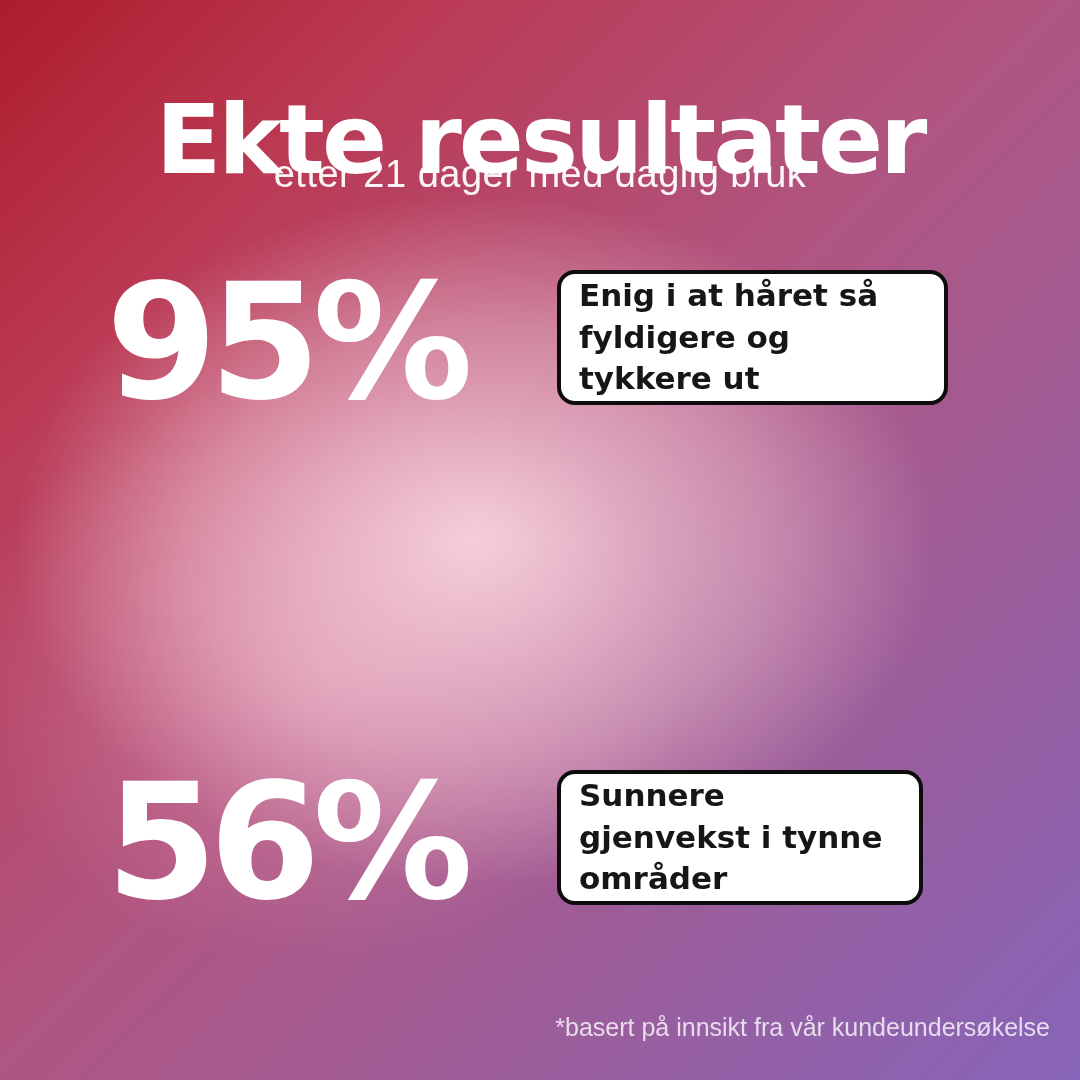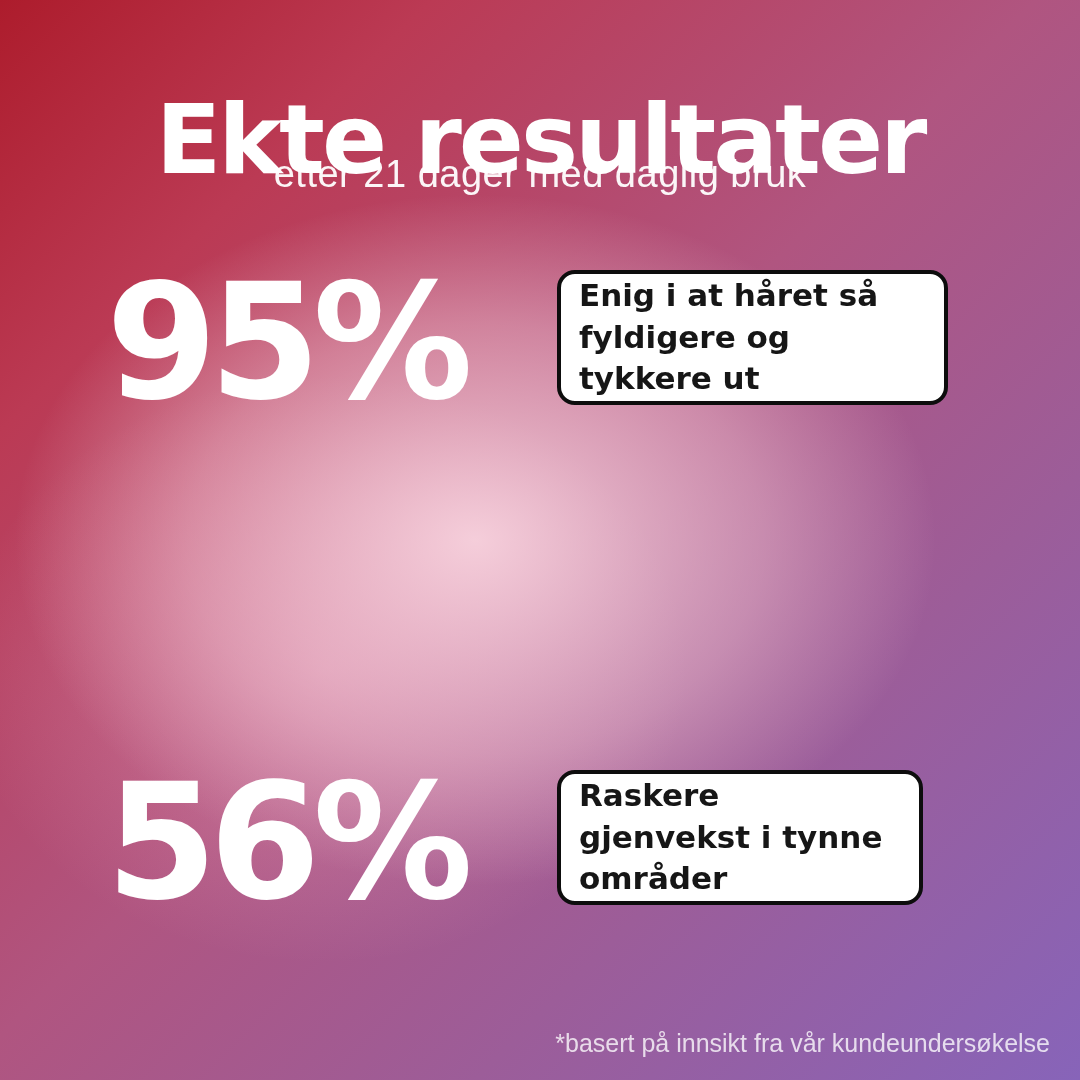--- a/index.html
+++ b/index.html
@@ -53,21 +53,21 @@
     display: flex; align-items: center;
     padding: 6px 32px 6px 18px;
   }
   .row-3 .stat-card { width: 366px; }
   .stat-label {
     margin: 0;
     font-size: 31px; font-weight: 700; line-height: 1.34;
     color: #161616;
   }
   .footnote {
-    position: absolute; right: 30px; bottom: 22px;
+    position: absolute; right: 30px; bottom: 38px;
     font-family: "Liberation Sans", sans-serif;
     font-size: 25px; font-weight: 400;
     color: rgba(255,255,255,0.78);
   }
 </style>
 </head>
 <body>
 
 <div class="canvas">
 
@@ -79,19 +79,19 @@
     <div class="stat-value">95%</div>
     <div class="stat-card">
       <p class="stat-label">Enig i at håret så fyldigere og tykkere ut</p>
     </div>
   </div>
 
 
   <div class="stat-row row-3">
     <div class="stat-value">56%</div>
     <div class="stat-card">
-      <p class="stat-label">Raskere gjenvekst i tynne områder</p>
+      <p class="stat-label">Sunnere gjenvekst i tynne områder</p>
     </div>
   </div>
 
   <div class="footnote">*basert på innsikt fra vår kundeundersøkelse</div>
 
 </div>
 
 </body></html>

